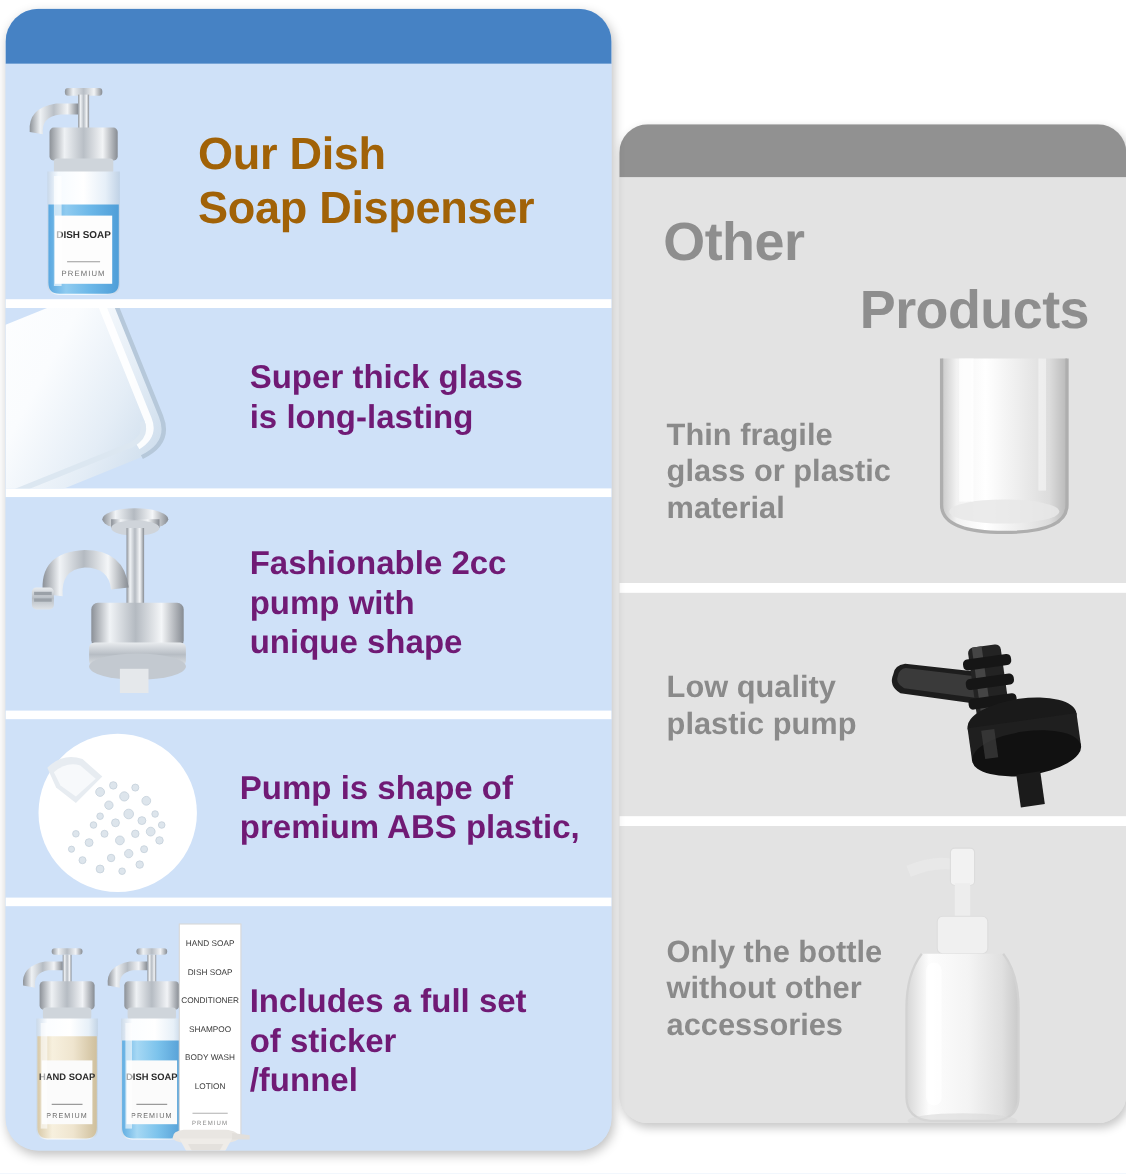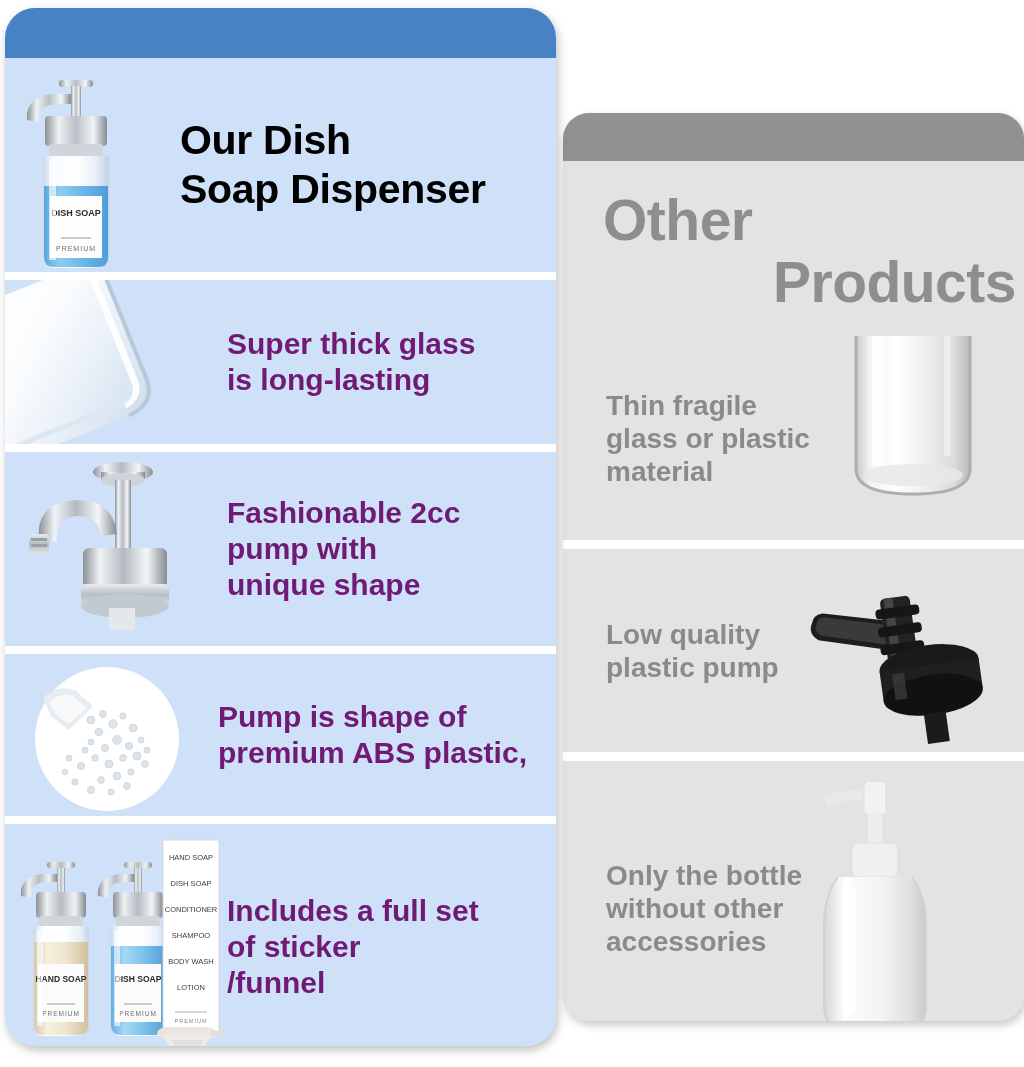--- a/index.html
+++ b/index.html
@@ -22,30 +22,30 @@
     z-index:1;
   }
   .rp-header{
     position:absolute;left:0;top:0;width:100%;height:48px;
     background:#919191;
   }
   .rp-title{
     position:absolute;left:0;top:48px;width:100%;height:165px;
     color:#8e8e8e;
     font-weight:bold;
-    font-size:57px;
+    font-size:49px;
     line-height:62px;
     letter-spacing:-0.5px;
-    padding:28px 2px 0 40px;
+    padding:28px 28px 0 40px;
     box-sizing:border-box;
   }
   .rp-title .l1{display:block;text-align:left;}
   .rp-title .l2{display:block;text-align:right;padding-right:6px;}
 
-  .rp-rows{position:absolute;left:0;top:223px;width:100%;bottom:0;}
+  .rp-rows{position:absolute;left:0;top:213px;width:100%;bottom:0;}
   .rp-row{
     position:relative;width:100%;background:#e3e3e3;
     border-bottom:9px solid #ffffff;
     box-sizing:border-box;overflow:hidden;
   }
   .rp-row:last-child{border-bottom:none;}
   .rp-row.r1{height:213px;}
   .rp-row.r2{height:212px;}
   .rp-row.r3{height:294px;text-decoration:underline;}
   .rp-text{
@@ -74,21 +74,21 @@
   }
   .lp-row:last-child{border-bottom:none;}
   .lp-row.h1{height:222px;}
   .lp-row.h2{height:172px;}
   .lp-row.h3{height:202px;}
   .lp-row.h4{height:170px;}
   .lp-row.h5{height:246px;}
 
   .lp-title{
     position:absolute;left:175px;top:50%;transform:translateY(-50%);
-    color:#000000;font-weight:bold;font-size:41px;line-height:49px;
+    color:#a16207;font-weight:bold;font-size:41px;line-height:49px;
     letter-spacing:-0.3px;width:375px;
   }
   .lp-text{
     position:absolute;top:50%;transform:translateY(-50%);
     color:#701a75;font-weight:bold;font-size:30px;line-height:36px;
   }
   .lp-text.t2{left:222px;width:330px;}
   .lp-text.t3{left:222px;width:320px;}
   .lp-text.t4{left:213px;width:345px;}
   .lp-text.t5{left:222px;width:330px;}

